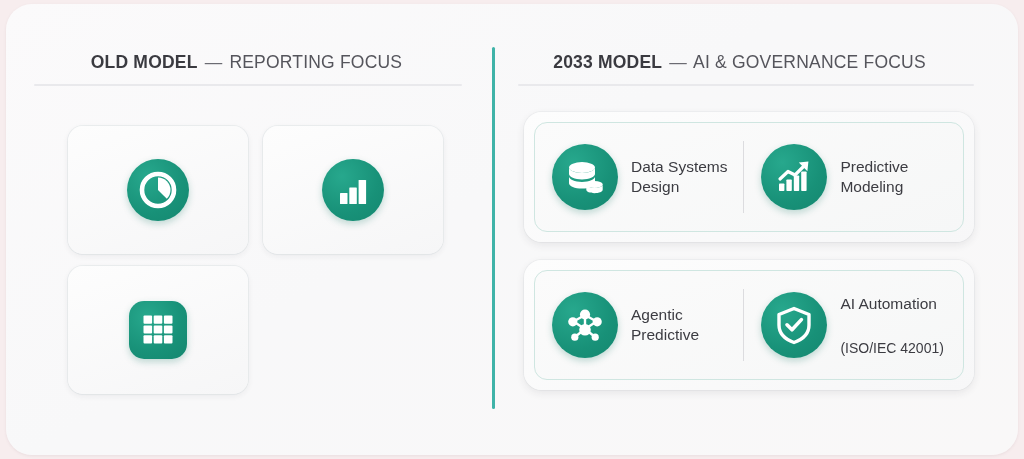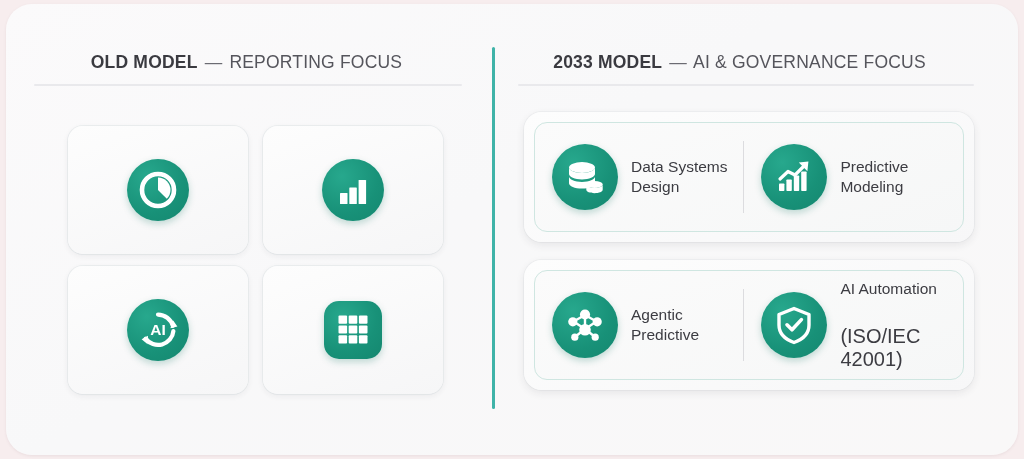--- a/index.html
+++ b/index.html
@@ -97,21 +97,21 @@
   }
   .ritem{
     flex:1;display:flex;align-items:center;gap:13px;
     padding:0 6px 0 17px;box-sizing:border-box;min-width:0;
   }
   .ritem .badge{width:66px;height:66px;flex:none;}
   .ritem-text{
     font-size:15.5px;line-height:1.26;color:#3c3c42;
     white-space:pre-line;
   }
-  .ritem-sub{font-size:20px;color:#3c3c42;display:block;margin-top:27px;}
+  .ritem-sub{font-size:14px;color:#3c3c42;display:block;margin-top:27px;}
   .vsep{width:1.4px;height:72px;background:#dcdcdf;flex:none;}
   
   .ritem.first{flex:0 0 208px;}
 </style>
 </head>
 <body>
 
 <div id="stage">
   <div class="panel">
 
@@ -141,31 +141,20 @@
           <div class="tile">
             <div class="badge">
               <svg width="36" height="36" viewBox="0 0 36 36">
                 <rect x="5" y="21" width="7.5" height="11" rx="0.6" fill="#ffffff"></rect>
                 <rect x="14.3" y="15.5" width="7.5" height="16.5" rx="0.6" fill="#ffffff"></rect>
                 <rect x="23.6" y="8" width="7.5" height="24" rx="0.6" fill="#ffffff"></rect>
               </svg>
             </div>
           </div>
 
-          <div class="tile">
-            <div class="badge">
-              <svg width="42" height="42" viewBox="0 0 42 42">
-                <path d="M21 5.6 A15.4 15.4 0 0 1 35.8 16.8" fill="none" stroke="#ffffff" stroke-width="4.2" stroke-linecap="round"></path>
-                <path d="M36.4 22 A15.4 15.4 0 0 1 8.6 29.6" fill="none" stroke="#ffffff" stroke-width="4.2" stroke-linecap="round"></path>
-                <polygon points="36.2,11.4 40.4,17.4 33.4,19.2" fill="#ffffff"></polygon>
-                <polygon points="10.6,35.2 4.6,30.2 11.0,26.8" fill="#ffffff"></polygon>
-                <text x="21" y="26.4" text-anchor="middle" font-family="Liberation Sans, sans-serif" font-size="15.5" font-weight="bold" fill="#ffffff">AI</text>
-              </svg>
-            </div>
-          </div>
 
           <div class="tile">
             <div class="badge sq">
               <svg width="40" height="40" viewBox="0 0 40 40">
                 <g fill="#ffffff">
                   <rect x="5.5" y="5.5" width="8.6" height="8.2" rx="1"></rect>
                   <rect x="15.7" y="5.5" width="8.6" height="8.2" rx="1"></rect>
                   <rect x="25.9" y="5.5" width="8.6" height="8.2" rx="1"></rect>
                   <rect x="5.5" y="15.4" width="8.6" height="8.2" rx="1"></rect>
                   <rect x="15.7" y="15.4" width="8.6" height="8.2" rx="1"></rect>

